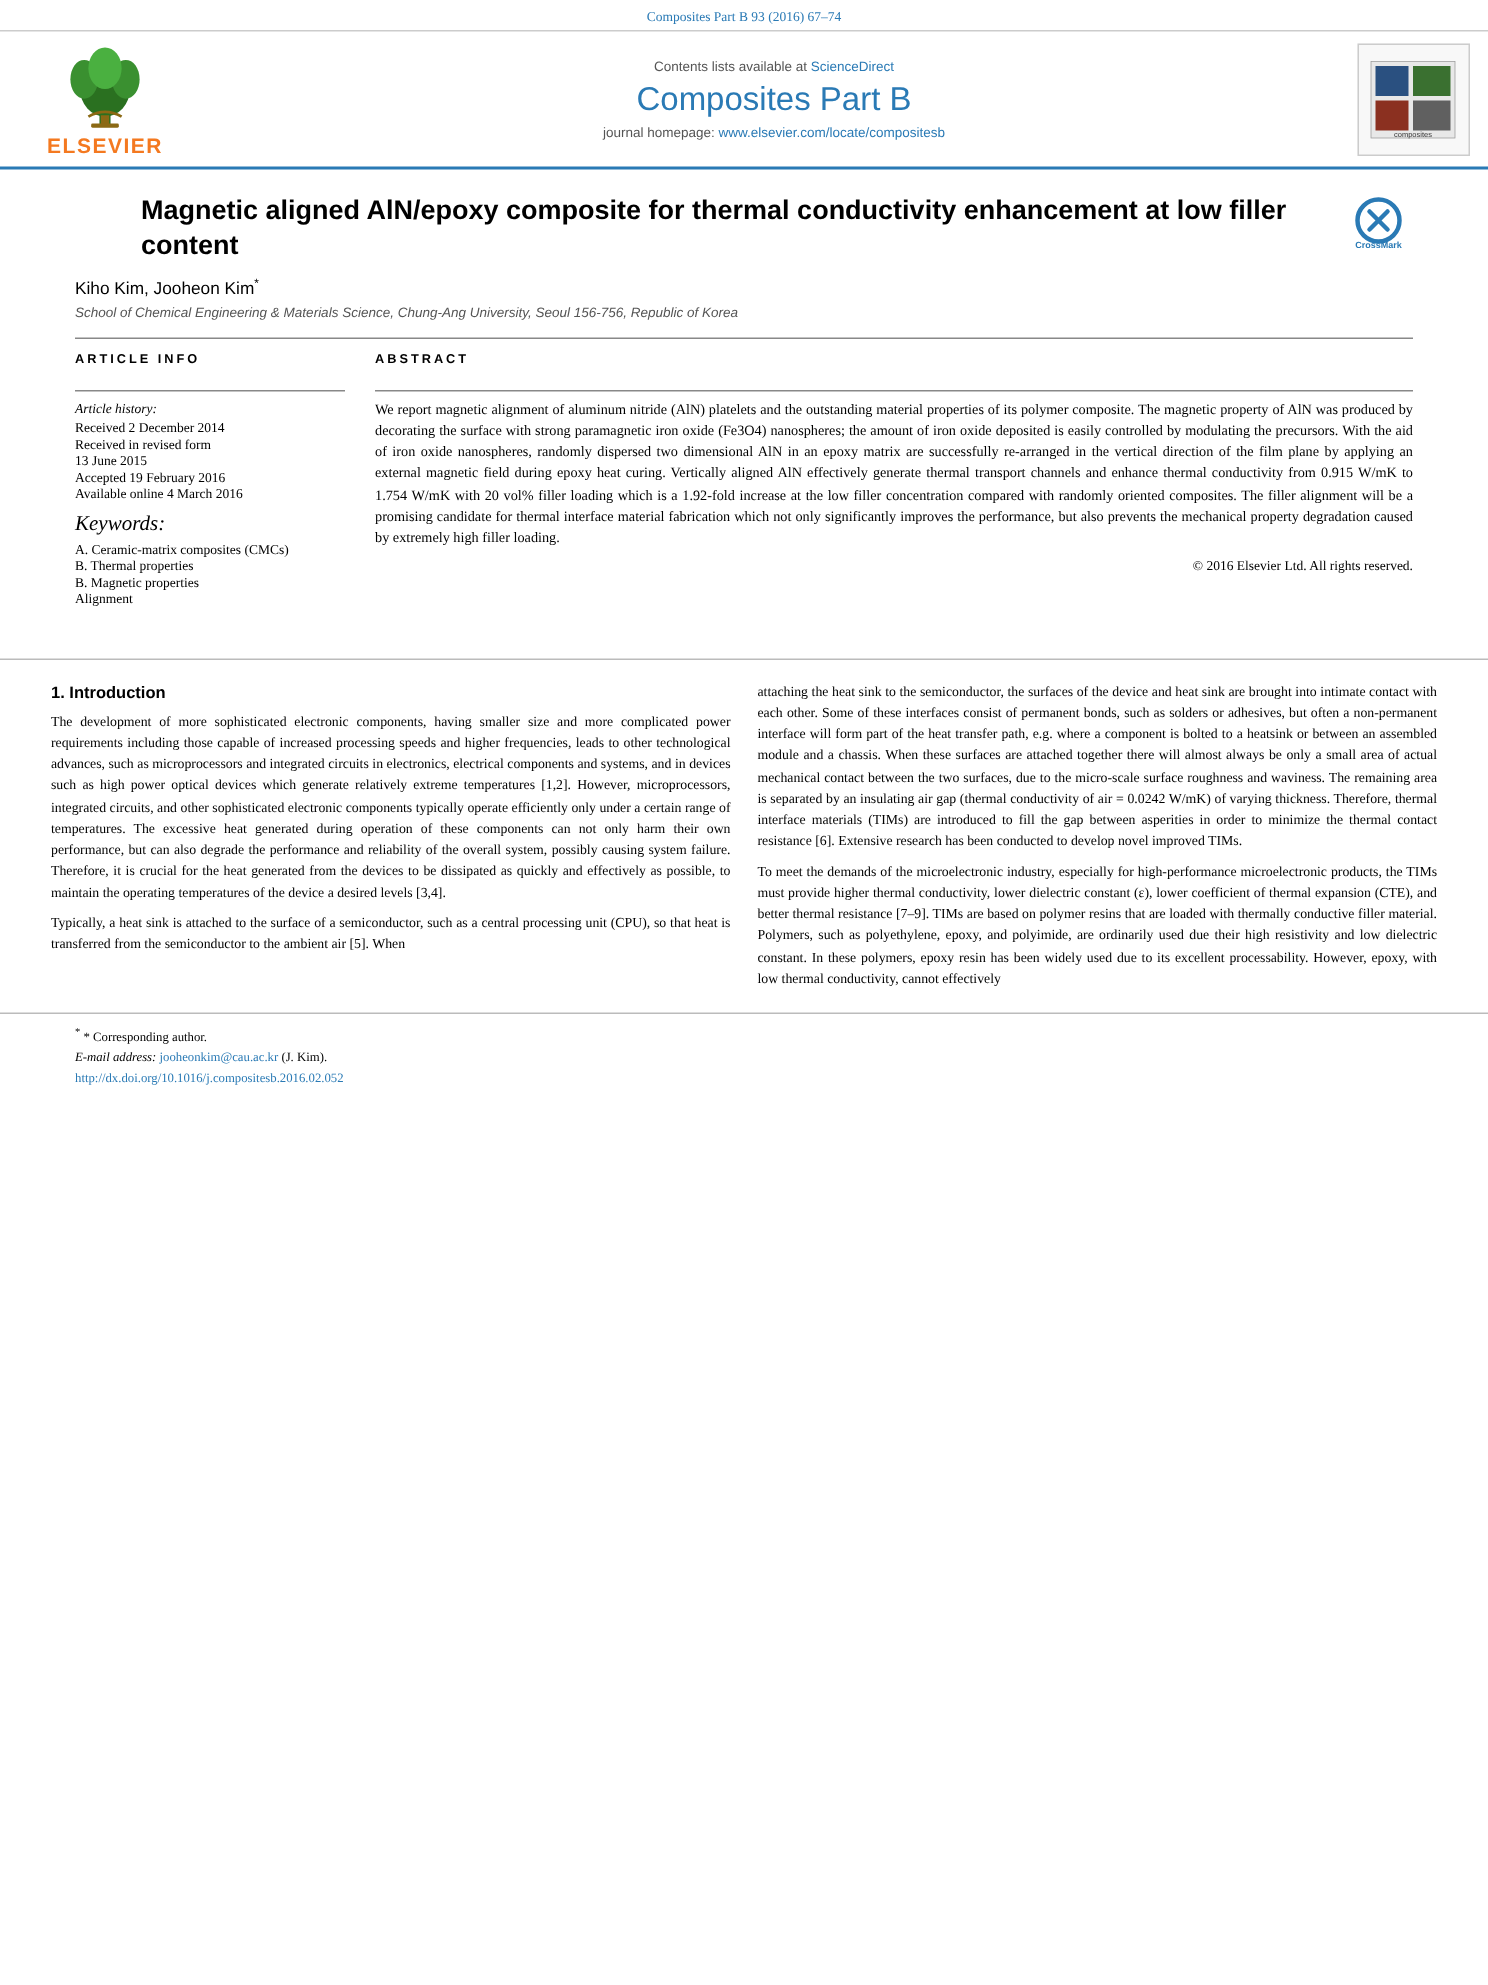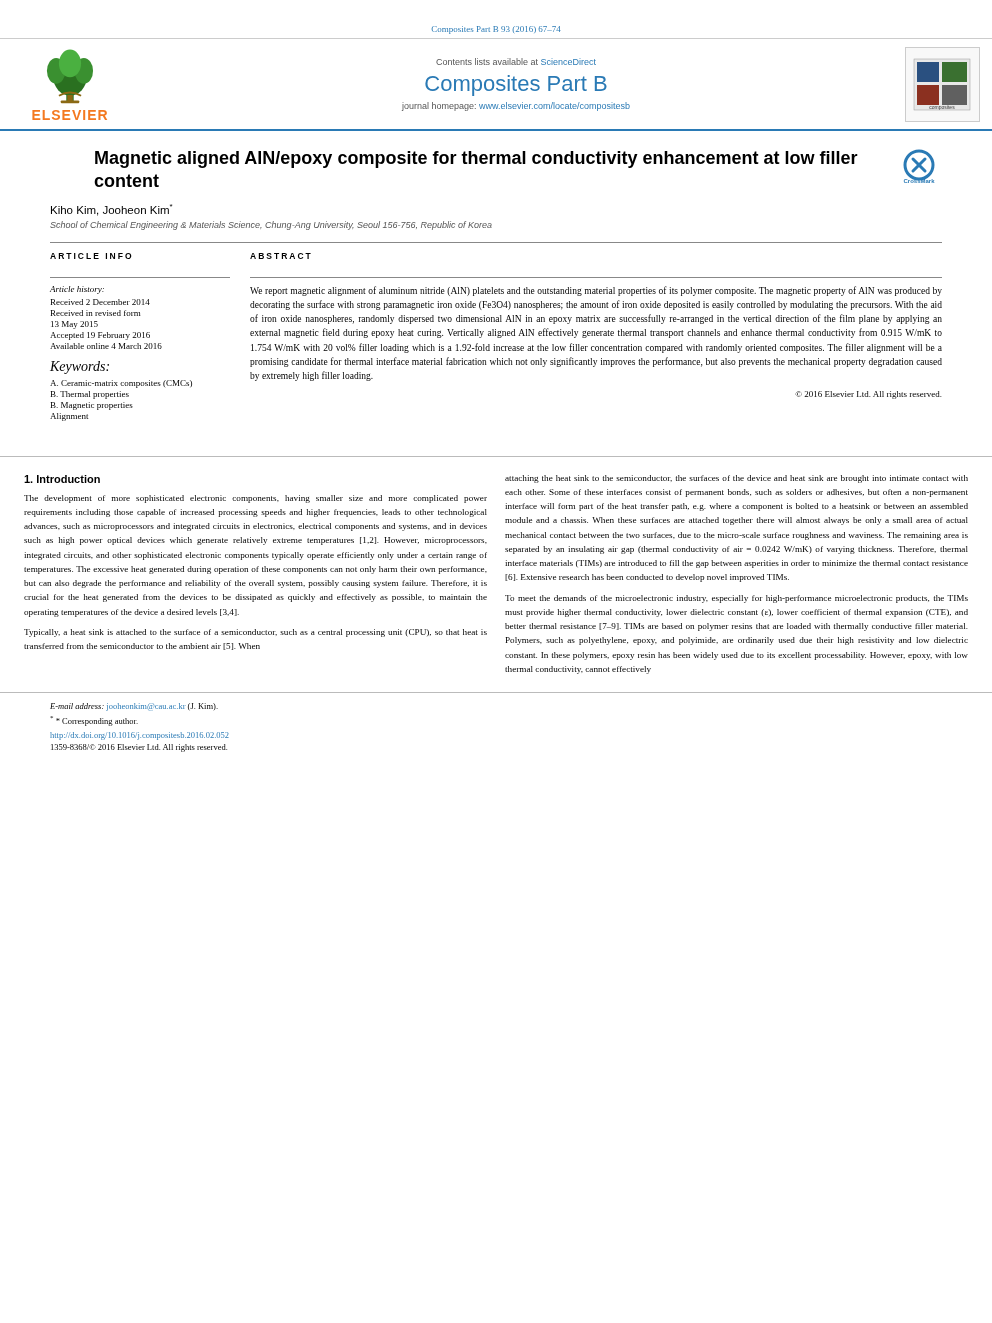--- a/index.html
+++ b/index.html
@@ -8,21 +8,21 @@
       font-family: 'Times New Roman', Times, serif;
       font-size: 10px;
       color: #000;
       width: 992px;
       min-height: 1323px;
     }
 
     
     .journal-top-bar {
       text-align: center;
-      padding: 24px 0 4px;
+      padding: 6px 0 4px;
       font-size: 9px;
       color: #2a7ab5;
       border-bottom: 1px solid #ccc;
     }
 
     .journal-header {
       display: flex;
       align-items: stretch;
       border-bottom: 2px solid #2a7ab5;
       padding: 6px 10px;
@@ -219,21 +219,21 @@
     .section-divider {
       border: none;
       border-top: 1px solid #bbb;
       margin: 14px 0;
     }
 
     
     .body-columns {
       display: flex;
       gap: 18px;
-      padding: 0 24px;
+      padding: 0 34px;
     }
 
     .body-col {
       flex: 1;
     }
 
     .section-heading {
       font-size: 11px;
       font-weight: bold;
       font-family: Arial, sans-serif;
@@ -371,21 +371,21 @@
   <div class="affiliation">School of Chemical Engineering &amp; Materials Science, Chung-Ang University, Seoul 156-756, Republic of Korea</div>
 
   <div class="article-info-row">
 
     <div class="article-info-left">
       <div class="section-label">ARTICLE INFO</div>
 
       <div class="article-history-title">Article history:</div>
       <div class="article-history-item">Received 2 December 2014</div>
       <div class="article-history-item">Received in revised form</div>
-      <div class="article-history-item">13 May 2015</div>
+      <div class="article-history-item">13 June 2015</div>
       <div class="article-history-item">Accepted 19 February 2016</div>
       <div class="article-history-item">Available online 4 March 2016</div>
 
       <div class="keywords-title">Keywords:</div>
       <div class="keyword-item">A. Ceramic-matrix composites (CMCs)</div>
       <div class="keyword-item">B. Thermal properties</div>
       <div class="keyword-item">B. Magnetic properties</div>
       <div class="keyword-item">Alignment</div>
     </div>
 
@@ -413,23 +413,22 @@
   <div class="body-col">
     <div class="body-text">attaching the heat sink to the semiconductor, the surfaces of the device and heat sink are brought into intimate contact with each other. Some of these interfaces consist of permanent bonds, such as solders or adhesives, but often a non-permanent interface will form part of the heat transfer path, e.g. where a component is bolted to a heatsink or between an assembled module and a chassis. When these surfaces are attached together there will almost always be only a small area of actual mechanical contact between the two surfaces, due to the micro-scale surface roughness and waviness. The remaining area is separated by an insulating air gap (thermal conductivity of air = 0.0242 W/mK) of varying thickness. Therefore, thermal interface materials (TIMs) are introduced to fill the gap between asperities in order to minimize the thermal contact resistance [6]. Extensive research has been conducted to develop novel improved TIMs.</div>
 
     <div class="body-text">To meet the demands of the microelectronic industry, especially for high-performance microelectronic products, the TIMs must provide higher thermal conductivity, lower dielectric constant (ε), lower coefficient of thermal expansion (CTE), and better thermal resistance [7–9]. TIMs are based on polymer resins that are loaded with thermally conductive filler material. Polymers, such as polyethylene, epoxy, and polyimide, are ordinarily used due their high resistivity and low dielectric constant. In these polymers, epoxy resin has been widely used due to its excellent processability. However, epoxy, with low thermal conductivity, cannot effectively</div>
   </div>
 
 </div>
 
 <div class="article-footer">
   <div class="footer-note">
+    <sup class="footer-star">*</sup>
+    <span>* Corresponding author.</span>
+  </div>
+  <div class="footer-note">
     <span class="footer-email-label">E-mail address:</span>
     <a class="footer-email-link" href="#">jooheonkim@cau.ac.kr</a>
     <span>(J. Kim).</span>
   </div>
-  <div class="footer-note">
-    <sup class="footer-star">*</sup>
-    <span>* Corresponding author.</span>
-  </div>
   <div class="footer-doi">http://dx.doi.org/10.1016/j.compositesb.2016.02.052</div>
-  <div class="footer-issn">1359-8368/© 2016 Elsevier Ltd. All rights reserved.</div>
 </div>
 
 </body></html>

